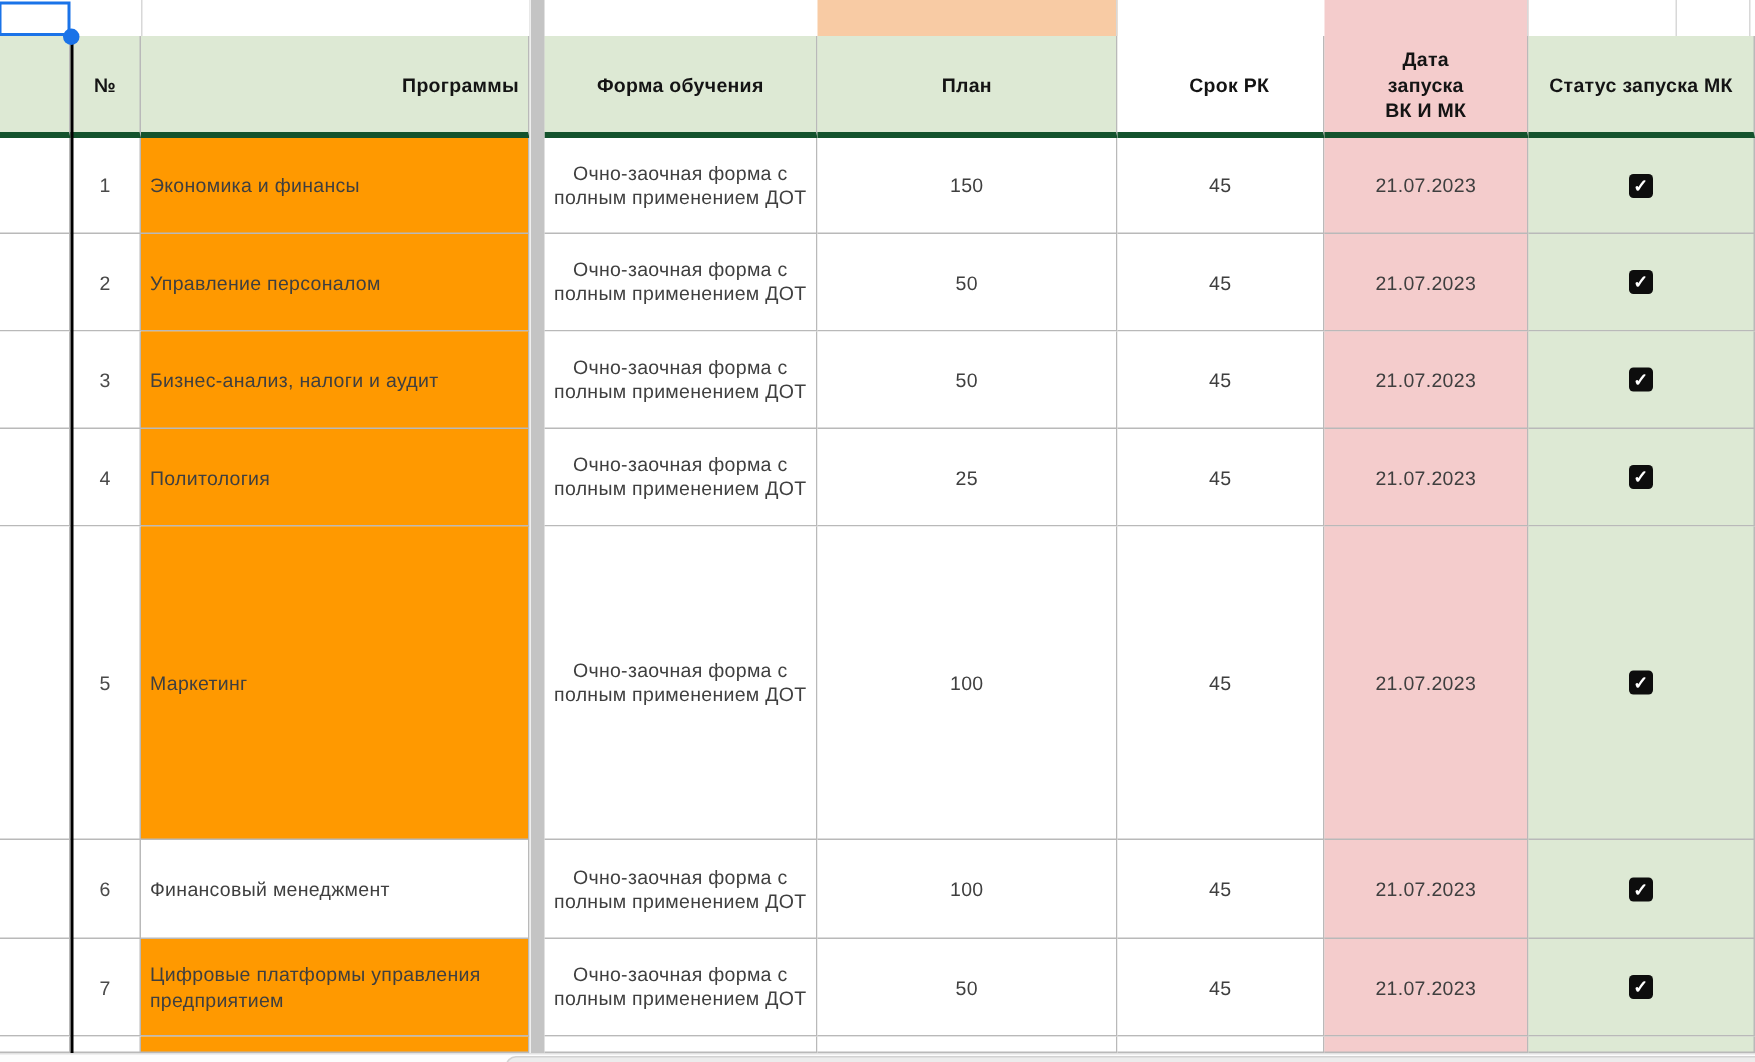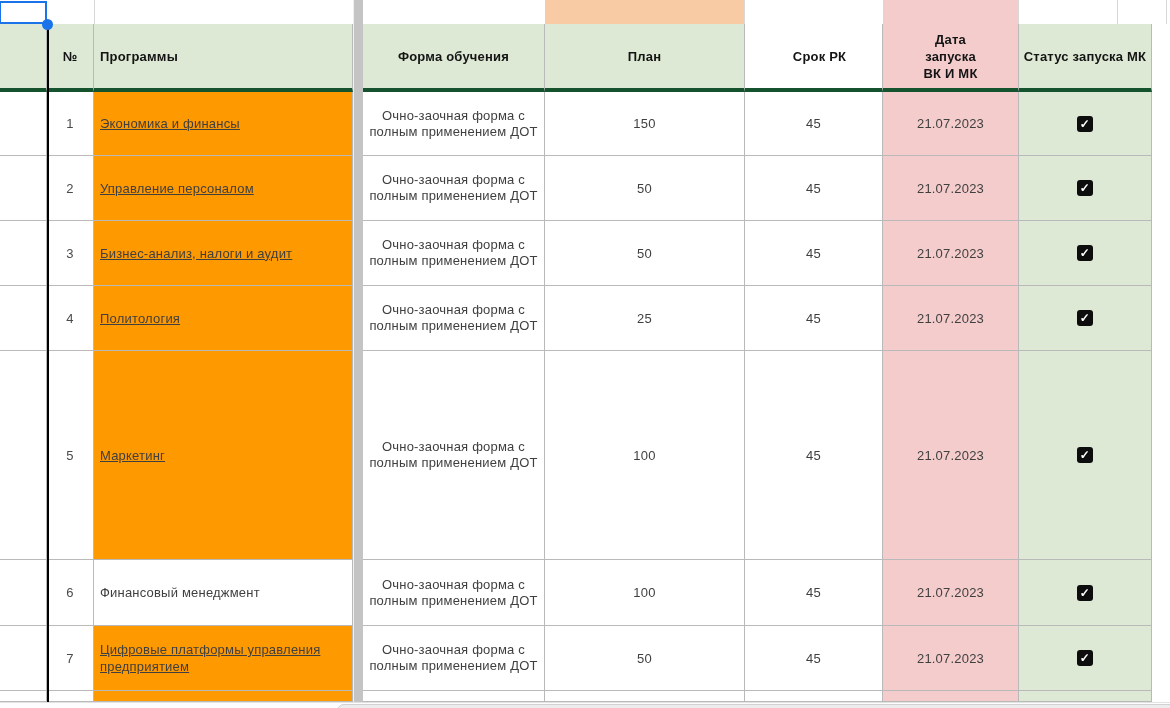--- a/index.html
+++ b/index.html
@@ -6,27 +6,27 @@
     --orange:#ff9900; --green:#dde9d4; --pink:#f4cccc; --peach:#f8cba4;
     --grid:#b9b9b9; --blue:#1a73e8; --divider:#c4c4c4; --text:#3f3f3f; --header_text:#141414;
   }
   *{box-sizing:border-box; margin:0; padding:0;}
   html,body{width:1170px;height:708px;overflow:hidden;background:#fff;}
   body{font-family:"Liberation Sans", sans-serif; color:var(--text);}
   .sheet{position:relative;width:1170px;height:708px;overflow:hidden;background:#fff;}
 
   
   .ca{width:47px}.cnum{width:47px}.cprog{width:259px}.sp{width:10px}
-  .cform{width:182px}.cplan{width:200px}.cterm{width:138px}.cdate{width:136px}.cstatus{width:133px}
+  .cform{width:182px}.cplan{width:200px}.cterm{width:138px}.cdate{width:136px}.cstatus{width:151px}
 
   .trow{display:flex;width:1170px;}
   .cell{position:relative;height:100%;border-right:1px solid var(--grid);border-bottom:1px solid var(--grid);
         background:#fff;display:flex;align-items:center;justify-content:center;font-size:13px;letter-spacing:.2px;}
   .sp{border:0;background:#fff;}
-  .cell.hl{background:var(--orange);text-decoration:underline;}
+  .cell.hl{background:var(--orange);}
   .cprog{justify-content:flex-start;padding:0 6px;text-align:left;line-height:17px;}
   .cform{padding:0 6px;text-align:center;line-height:16px;}
   .cdate{background:var(--pink);}
   .cstatus{background:var(--green);}
   .cnum{color:#4a4a4a;}
 
   
   .toprow{position:absolute;left:0;top:0;width:1170px;height:24px;background:#fff;}
   .topseg{position:absolute;top:0;height:24px;}
   .seg-peach{left:545px;width:200px;background:var(--peach);}
@@ -72,21 +72,21 @@
     <div class="topline" style="left:1018px"></div>
     <div class="topline" style="left:1117px"></div>
     <div class="topline" style="left:1166px"></div>
   </div>
 
   <div class="header-row">
     <div class="hcell ca hgreen"></div>
     <div class="hcell cnum hgreen">
       <span>№</span>
     </div>
-    <div class="hcell cprog hgreen" style="justify-content:flex-start">
+    <div class="hcell cprog hgreen" style="justify-content:flex-end">
       <span>Программы</span>
     </div>
     <div class="hcell sp hsp"></div>
     <div class="hcell cform hgreen">
       <span>Форма обучения</span>
     </div>
     <div class="hcell cplan hgreen">
       <span>План</span>
     </div>
     <div class="hcell cterm hwhite">

